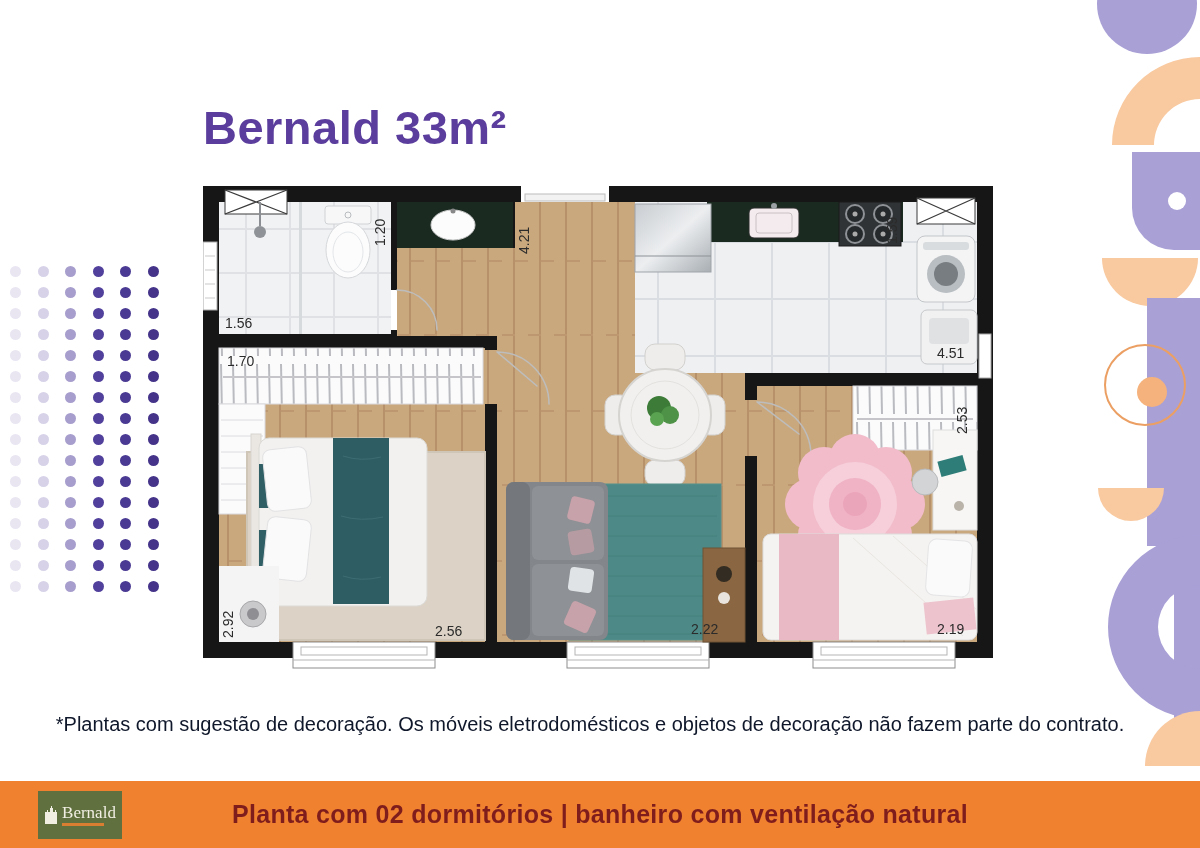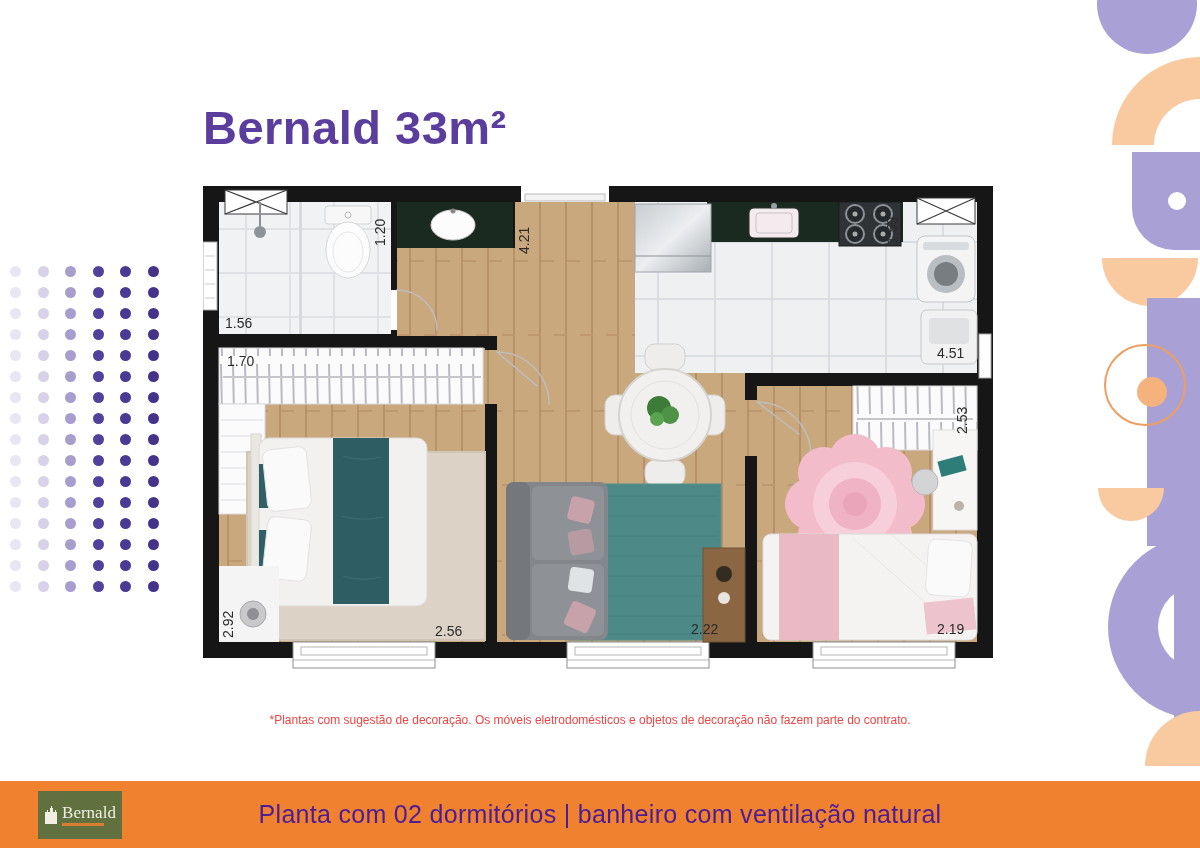--- a/index.html
+++ b/index.html
@@ -5,24 +5,24 @@
   html,body{margin:0;padding:0;}
   body{width:1200px;height:848px;position:relative;background:#ffffff;overflow:hidden;
        font-family:"Liberation Sans",sans-serif;}
   .page-title{position:absolute;left:203px;top:100px;font-size:47px;font-weight:800;
        letter-spacing:.5px;color:var(--title-color,#5a3d9c);}
   .dot-grid{position:absolute;left:2px;top:261px;display:grid;}
   .dot{width:11px;height:11px;border-radius:50%;align-self:center;justify-self:center;}
   .plan-wrap{position:absolute;left:203px;top:186px;width:790px;height:485px;}
   .deco-strip{position:absolute;right:0;top:0;width:110px;height:848px;}
   .disclaimer{position:absolute;left:0;top:713px;width:1180px;text-align:center;
-       font-size:12px;color:#ef4444;}
+       font-size:20px;color:#0f172a;}
   .footer-bar{position:absolute;left:0;top:781px;width:1200px;height:67px;
        background:var(--banner-color,#f0812f);display:flex;align-items:center;justify-content:center;}
-  .banner-text{color:#4c1d95;font-size:25px;font-weight:400;letter-spacing:.3px;}
+  .banner-text{color:#7f1d1d;font-size:25px;font-weight:700;letter-spacing:.3px;}
   .logo-box{position:absolute;left:38px;top:10px;width:84px;height:48px;
        background:var(--logo-bg,#60703e);display:flex;align-items:center;justify-content:center;gap:5px;}
   .logo-text{font-family:"Liberation Serif",serif;font-size:17px;color:#f1efe4;line-height:1;}
   .logo-col{display:flex;flex-direction:column;align-items:flex-start;}
   .logo-tagline{width:42px;height:3px;margin-top:2px;background:var(--banner-color,#f0812f);opacity:.85;}
   svg text{font-family:"Liberation Sans",sans-serif;font-size:14px;fill:#2b2b2b;}
   .p{fill:var(--deco-purple,#a9a0d6);} .o{fill:var(--deco-orange,#f9c9a0);}
 </style>
 </head>
 <body>

